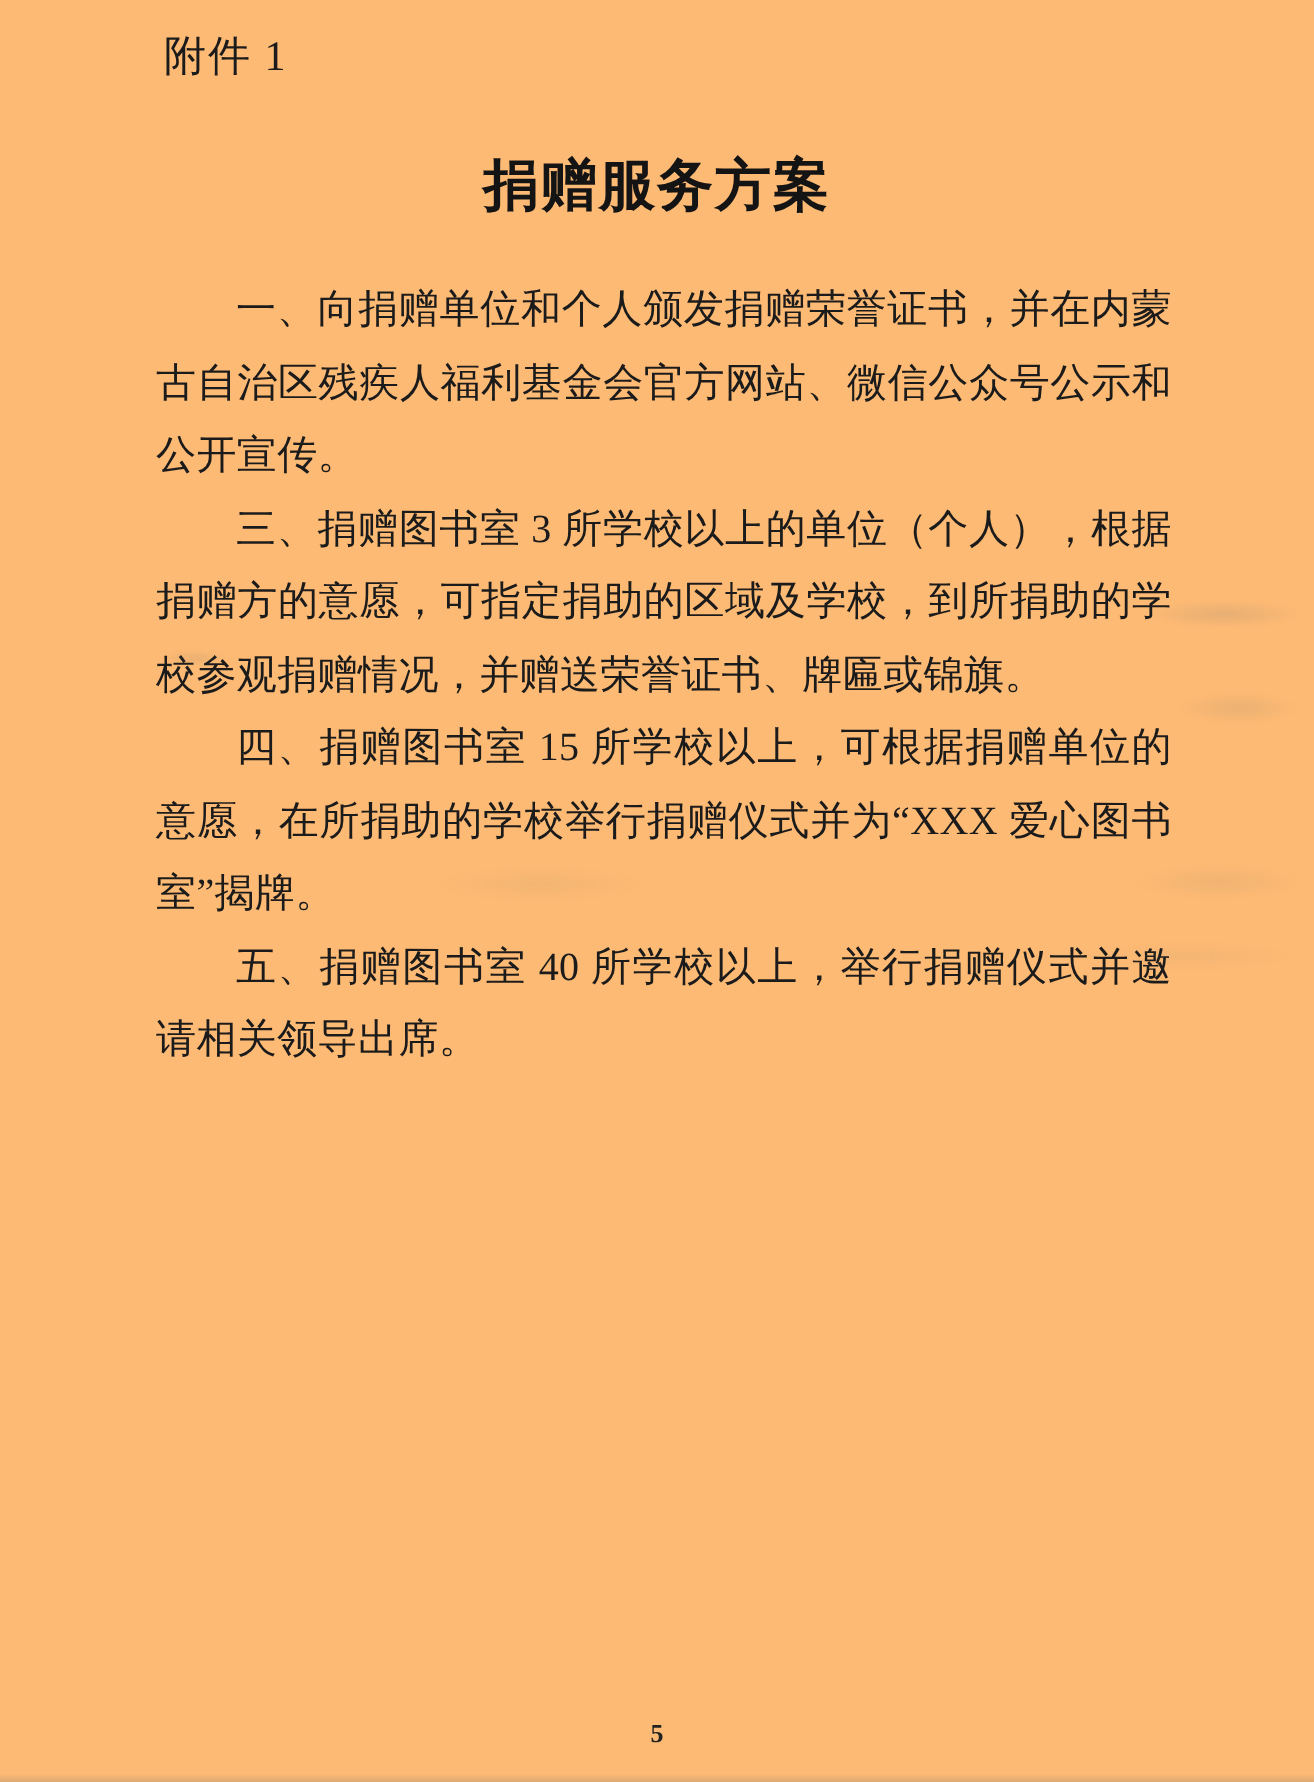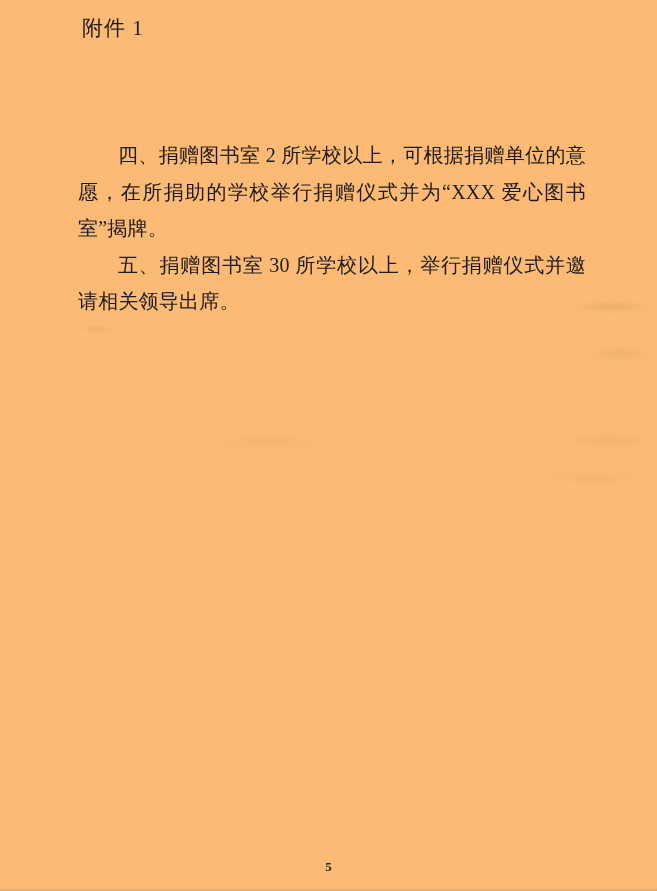--- a/index.html
+++ b/index.html
@@ -83,24 +83,27 @@
   .artifact.a5 { left: 565px; top: 432px; width: 88px; height: 18px; opacity: 0.25; }
   .artifact.a6 { left: 540px; top: 470px; width: 110px; height: 16px; opacity: 0.18; }
 </style>
 </head>
 <body>
 
 <div class="page">
 
   <div class="attachment-label">附件 1</div>
 
+  <h1 class="doc-title">捐赠服务方案</h1>
 
   <div class="doc-body">
-    <p>四、捐赠图书室 2 所学校以上，可根据捐赠单位的意愿，在所捐助的学校举行捐赠仪式并为“XXX 爱心图书室”揭牌。</p>
-    <p>五、捐赠图书室 30 所学校以上，举行捐赠仪式并邀请相关领导出席。</p>
+    <p>一、向捐赠单位和个人颁发捐赠荣誉证书，并在内蒙古自治区残疾人福利基金会官方网站、微信公众号公示和公开宣传。</p>
+    <p>三、捐赠图书室 3 所学校以上的单位（个人），根据捐赠方的意愿，可指定捐助的区域及学校，到所捐助的学校参观捐赠情况，并赠送荣誉证书、牌匾或锦旗。</p>
+    <p>四、捐赠图书室 15 所学校以上，可根据捐赠单位的意愿，在所捐助的学校举行捐赠仪式并为“XXX 爱心图书室”揭牌。</p>
+    <p>五、捐赠图书室 40 所学校以上，举行捐赠仪式并邀请相关领导出席。</p>
   </div>
 
   <div class="page-number">5</div>
 
   <div class="artifact a1"></div>
   <div class="artifact a2"></div>
   <div class="artifact a3"></div>
   <div class="artifact a4"></div>
   <div class="artifact a5"></div>
   <div class="artifact a6"></div>

